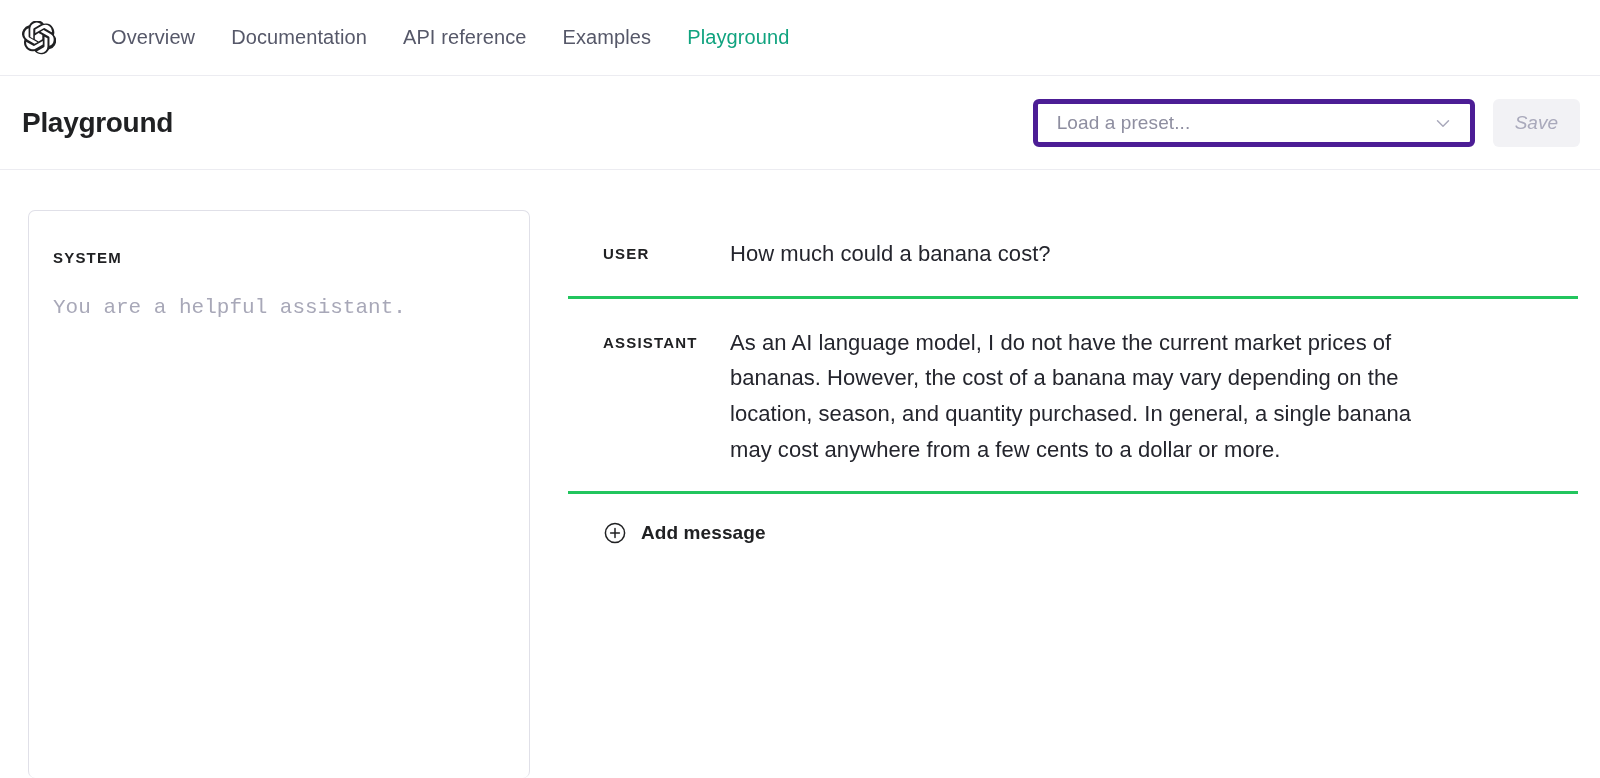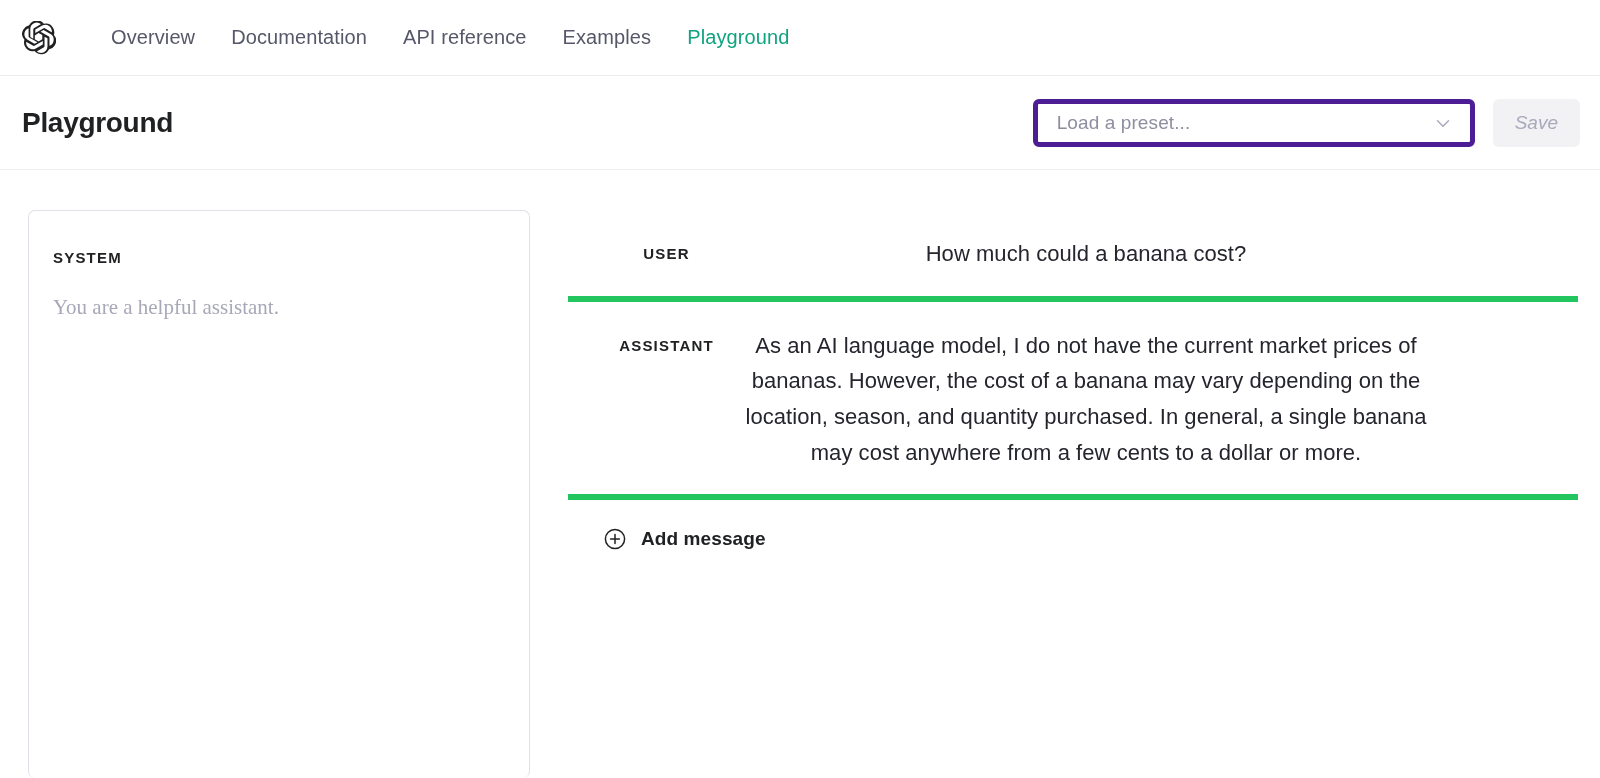--- a/index.html
+++ b/index.html
@@ -123,42 +123,41 @@
     font-weight: bold;
     color: #202123;
     letter-spacing: 1.2px;
     margin-bottom: 26px;
   }
   .system-textarea {
     width: 100%;
     border: none;
     outline: none;
     resize: none;
-    font-family: Liberation Serif, serif;
+    font-family: Liberation Mono, monospace;
     font-size: 21px;
     line-height: 1.5;
     color: #8b5cf6;
     background: transparent;
     height: 400px;
     display: block;
   }
   .system-textarea::placeholder { color: #a8a8b8; }
 
   
   .chat-column {
     flex: 1 1 auto;
     min-width: 0;
     padding-left: 2px;
   }
   .msg-row {
     display: flex;
     align-items: flex-start;
     padding: 26px 0 24px 0;
-    border-bottom: 6px solid #22c55e;
-    text-align: center;
+    border-bottom: 3px solid #22c55e;
   }
   .msg-role {
     width: 162px;
     flex: 0 0 auto;
     font-size: 15px;
     font-weight: bold;
     color: #202123;
     letter-spacing: 1.2px;
     padding-top: 9px;
     padding-left: 35px;

